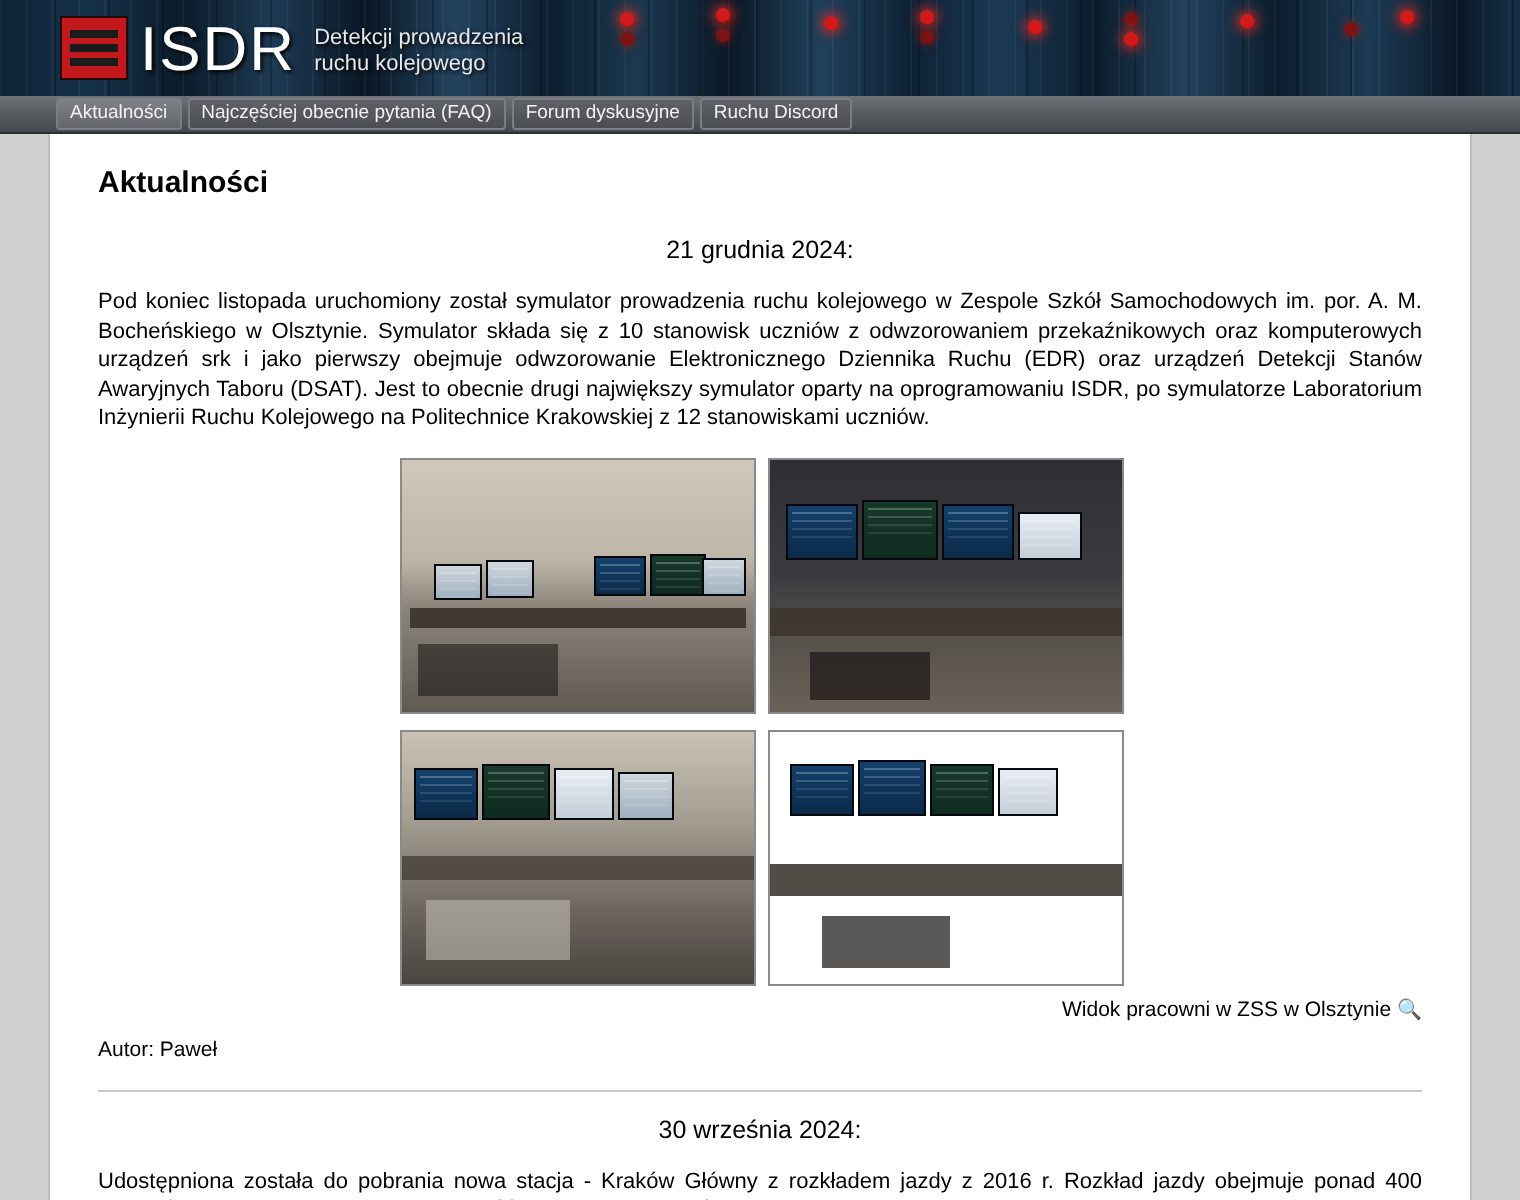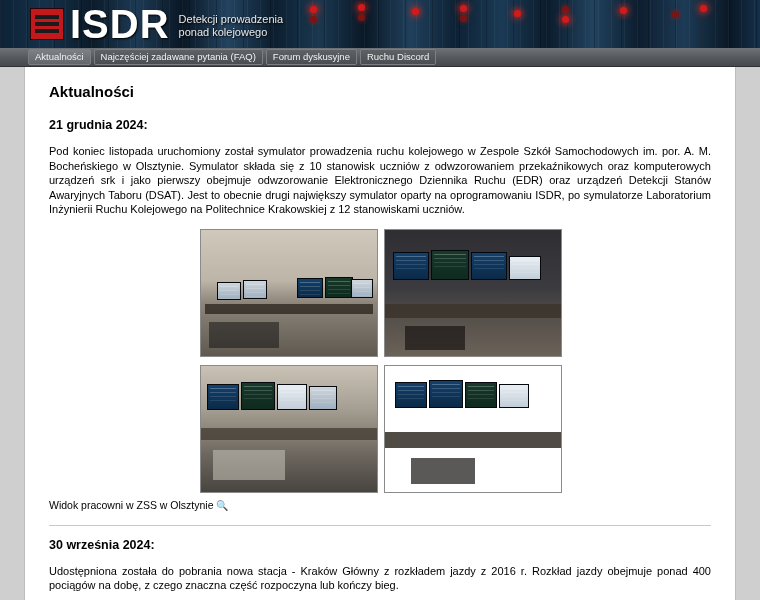--- a/index.html
+++ b/index.html
@@ -78,22 +78,22 @@
   .logo-mark::before {
     content: "";
     position: absolute;
     left: 4px; top: 6px;
     width: 24px; height: 4px;
     background: #1b1b1b;
     box-shadow: 0 7px 0 0 #1b1b1b, 0 14px 0 0 #1b1b1b;
   }
   .logo-text {
     color: #ffffff;
-    font-size: 40px;
-    font-weight: bold;
+    font-size: 31px;
+    font-weight: normal;
     letter-spacing: 1px;
     line-height: 31px;
     text-shadow: 1px 1px 2px #000;
   }
   .logo-sub {
     color: #e8e8e8;
     font-size: 11px;
     line-height: 13px;
     margin-left: 9px;
     margin-top: 3px;
@@ -139,22 +139,23 @@
     padding: 12px 24px 0 24px;
     overflow: hidden;
   }
   h1.page-title {
     font-size: 15px;
     margin: 4px 0 18px 0;
     font-weight: bold;
   }
   h2.date-title {
     font-size: 12.5px;
-    font-weight: bold;
+    font-weight: normal;
     margin: 10px 0 12px 0;
+    text-align: center;
   }
   p.body-text {
     font-size: 11px;
     line-height: 14.5px;
     margin: 0 0 12px 0;
     text-align: justify;
   }
   .gallery {
     width: 360px;
     margin: 4px auto 4px auto;
@@ -191,21 +192,21 @@
     height: 1px;
     background: rgba(255,255,255,0.25);
     box-shadow: 0 4px 0 rgba(255,255,255,0.18), 0 8px 0 rgba(255,255,255,0.12),
                 0 12px 0 rgba(255,255,255,0.1);
   }
   .desk {
     position: absolute;
     background: rgba(40,34,28,0.75);
   }
   .caption {
-    text-align: left;
+    text-align: right;
     font-size: 10.5px;
     margin: 6px 0 2px 0;
   }
   .zoom-glyph {
     font-size: 10px;
     margin-left: 3px;
   }
   .author {
     font-size: 10.5px;
     margin: 8px 0 14px 0;
@@ -236,28 +237,28 @@
       <div class="lamp" style="left:320px; top:3px;"></div>
       <div class="lamp dim" style="left:372px; top:7px;"></div>
       <div class="lamp" style="left:400px; top:1px;"></div>
     </div>
 
     <div class="logo-box">
       <div class="logo-mark"></div>
       <div class="logo-text">ISDR</div>
       <div class="logo-sub">
         <div>Detekcji prowadzenia</div>
-        <div>ponad kolejowego</div>
+        <div>ruchu kolejowego</div>
       </div>
     </div>
   </div>
 
   <div class="navbar">
     <div class="nav-item active">Aktualności</div>
-    <div class="nav-item">Najczęściej zadawane pytania (FAQ)</div>
+    <div class="nav-item">Najczęściej obecnie pytania (FAQ)</div>
     <div class="nav-item">Forum dyskusyjne</div>
     <div class="nav-item">Ruchu Discord</div>
   </div>
 
   <div class="sheet-wrap">
     <div class="sheet">
 
       <h1 class="page-title">Aktualności</h1>
 
       <h2 class="date-title">21 grudnia 2024:</h2>
@@ -301,20 +302,21 @@
           <div class="desk" style="left:0px; top:66px; width:176px; height:16px; background:rgba(50,44,38,0.85);"></div>
           <div class="desk" style="left:26px; top:92px; width:64px; height:26px; background:rgba(20,18,16,0.7);"></div>
         </div>
 
       </div>
 
       <div class="caption">
         <span>Widok pracowni w ZSS w Olsztynie</span><span class="zoom-glyph">🔍</span>
       </div>
 
+      <div class="author">Autor: Paweł</div>
 
       <hr class="sep">
 
       <h2 class="date-title">30 września 2024:</h2>
       <p class="body-text">Udostępniona została do pobrania nowa stacja - Kraków Główny z rozkładem jazdy z 2016 r. Rozkład jazdy obejmuje ponad 400 pociągów na dobę, z czego znaczna część rozpoczyna lub kończy bieg.</p>
 
     </div>
   </div>
 
 </div>

